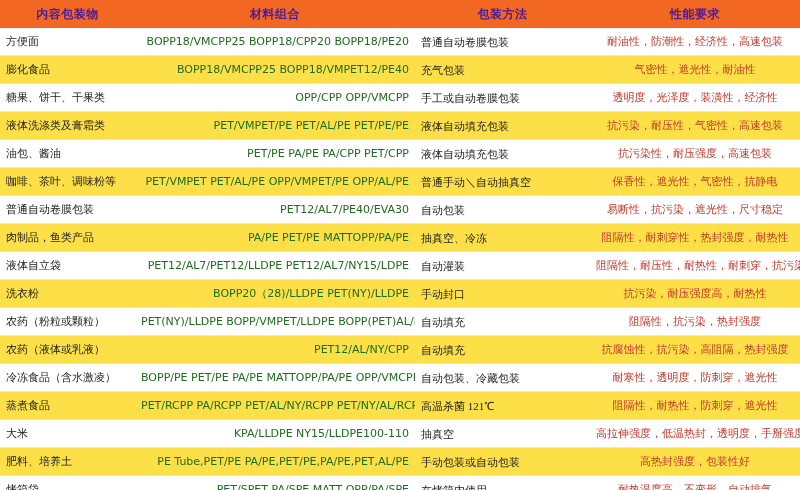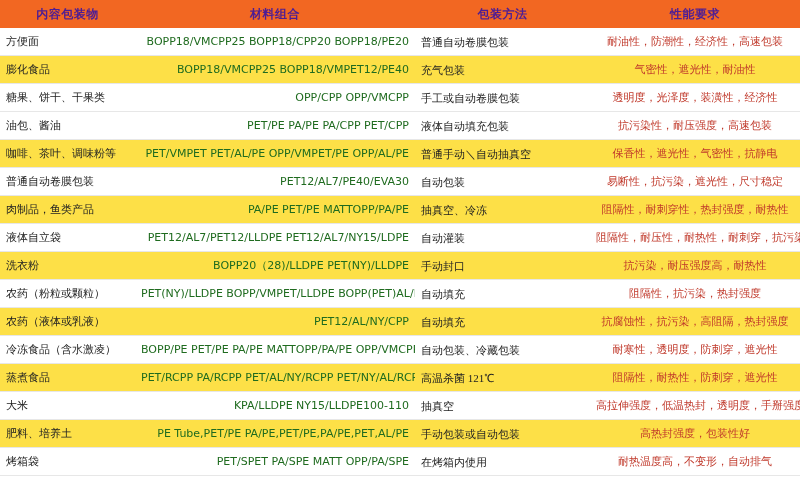--- a/index.html
+++ b/index.html
@@ -98,20 +98,26 @@
       <td class="col-material">BOPP18/VMCPP25   BOPP18/VMPET12/PE40</td>
       <td class="col-method">充气包装</td>
       <td class="col-perf">气密性，遮光性，耐油性</td>
     </tr>
     <tr class="row-even">
       <td class="col-product">糖果、饼干、干果类</td>
       <td class="col-material">OPP/CPP OPP/VMCPP</td>
       <td class="col-method">手工或自动卷膜包装</td>
       <td class="col-perf">透明度，光泽度，装潢性，经济性</td>
     </tr>
+    <tr class="row-odd">
+      <td class="col-product">液体洗涤类及膏霜类</td>
+      <td class="col-material">PET/VMPET/PE PET/AL/PE   PET/PE/PE</td>
+      <td class="col-method">液体自动填充包装</td>
+      <td class="col-perf">抗污染，耐压性，气密性，高速包装</td>
+    </tr>
     <tr class="row-even">
       <td class="col-product">油包、酱油</td>
       <td class="col-material">PET/PE  PA/PE PA/CPP PET/CPP</td>
       <td class="col-method">液体自动填充包装</td>
       <td class="col-perf">抗污染性，耐压强度，高速包装</td>
     </tr>
     <tr class="row-odd">
       <td class="col-product">咖啡、茶叶、调味粉等</td>
       <td class="col-material">PET/VMPET PET/AL/PE OPP/VMPET/PE OPP/AL/PE</td>
       <td class="col-method">普通手动＼自动抽真空</td>

